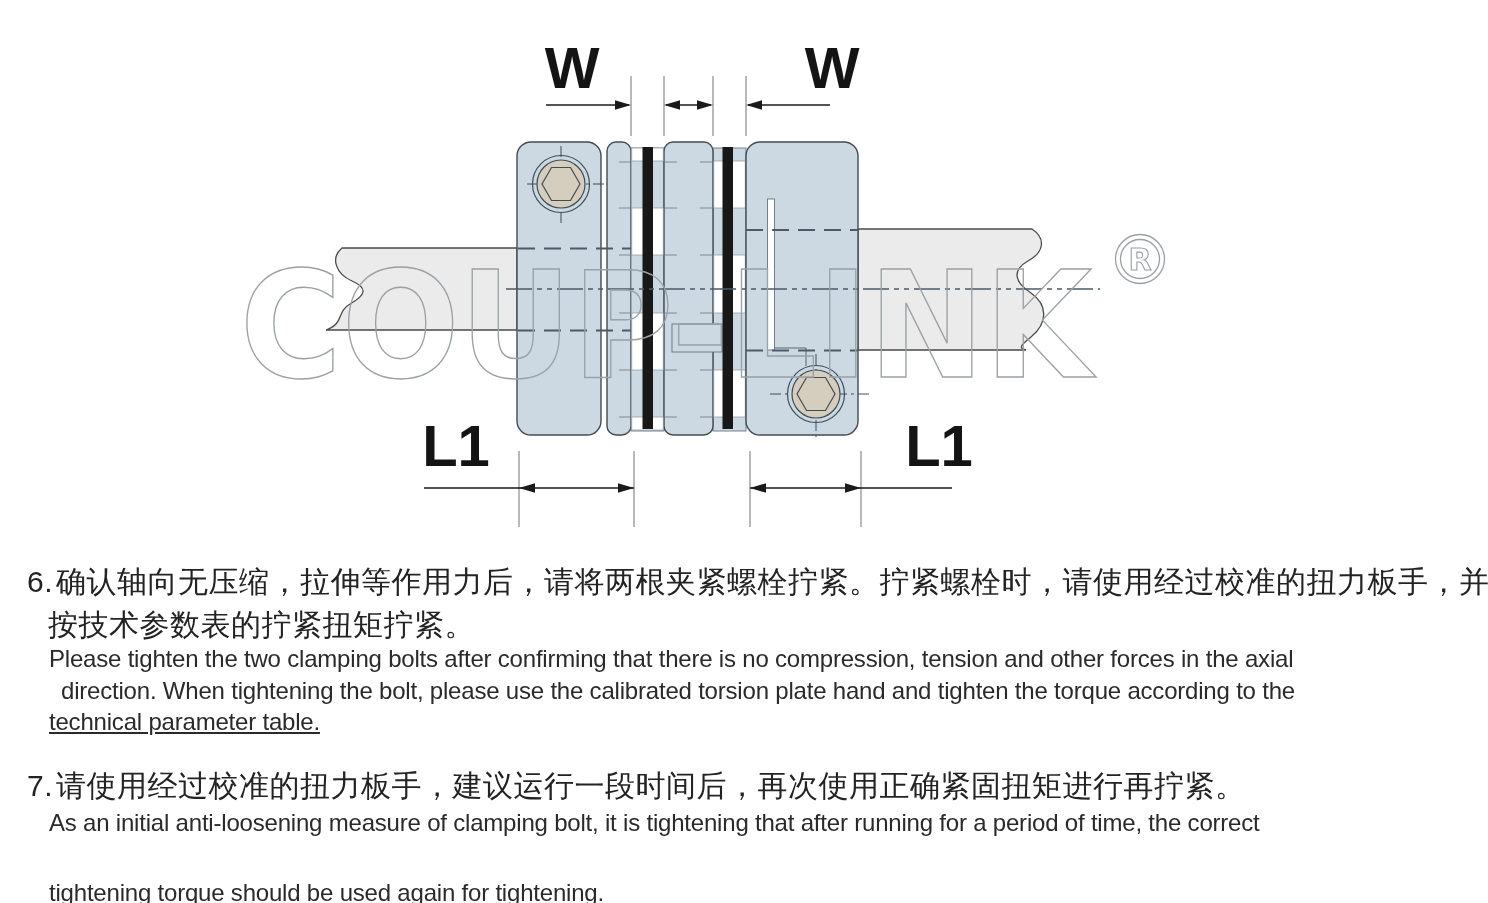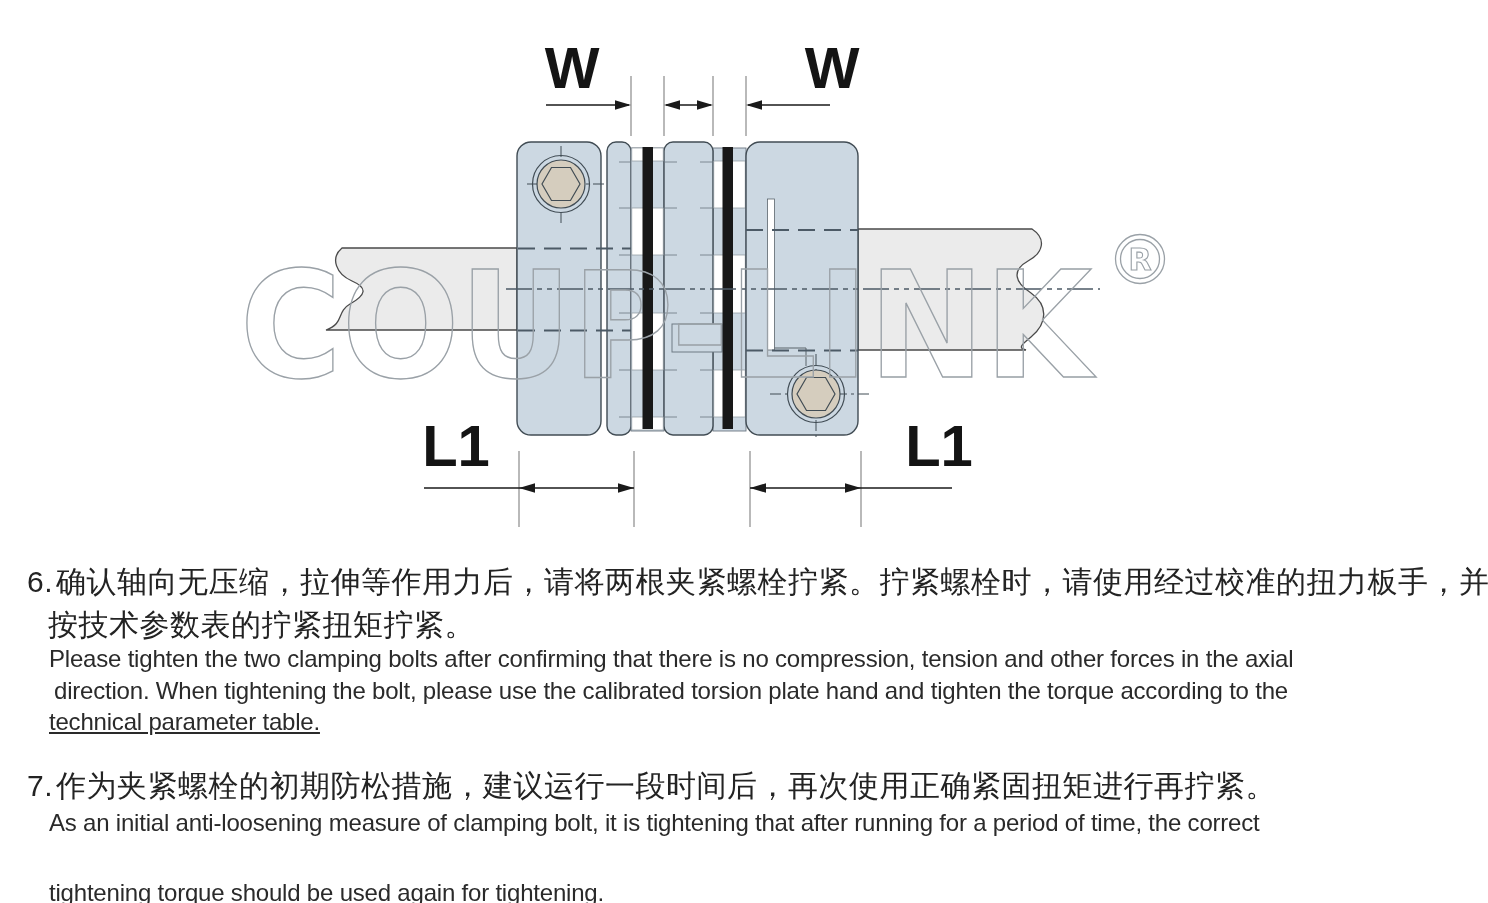--- a/index.html
+++ b/index.html
@@ -135,23 +135,23 @@
     </g>
   </svg>
 
   <div class="instructions">
 
     <div class="line cn" style="left:27px;top:562px;">
       <span class="num">6.</span><span>确认轴向无压缩，拉伸等作用力后，请将两根夹紧螺栓拧紧。拧紧螺栓时，请使用经过校准的扭力板手，并</span>
     </div>
     <div class="line cn" style="left:48px;top:605px;text-align:right;">按技术参数表的拧紧扭矩拧紧。</div>
     <div class="line en" style="left:49px;top:645px;text-align:center;">Please tighten the two clamping bolts after confirming that there is no compression, tension and other forces in the axial</div>
-    <div class="line en" style="left:54px;top:677px;">direction. When tightening the bolt, please use the calibrated torsion plate hand and tighten the torque according to the</div>
+    <div class="line en" style="left:61px;top:677px;">direction. When tightening the bolt, please use the calibrated torsion plate hand and tighten the torque according to the</div>
     <div class="line en" style="left:49px;top:708px;text-decoration:underline;">technical parameter table.</div>
 
     <div class="line cn" style="left:27px;top:766px;">
-      <span class="num">7.</span><span>作为夹紧螺栓的初期防松措施，建议运行一段时间后，再次使用正确紧固扭矩进行再拧紧。</span>
+      <span class="num">7.</span><span>请使用经过校准的扭力板手，建议运行一段时间后，再次使用正确紧固扭矩进行再拧紧。</span>
     </div>
     <div class="line en" style="left:49px;top:809px;">As an initial anti-loosening measure of clamping bolt, it is tightening that after running for a period of time, the correct</div>
     <div class="line en" style="left:49px;top:879px;">tightening torque should be used again for tightening.</div>
 
   </div>
 </div>
 
 </body></html>

